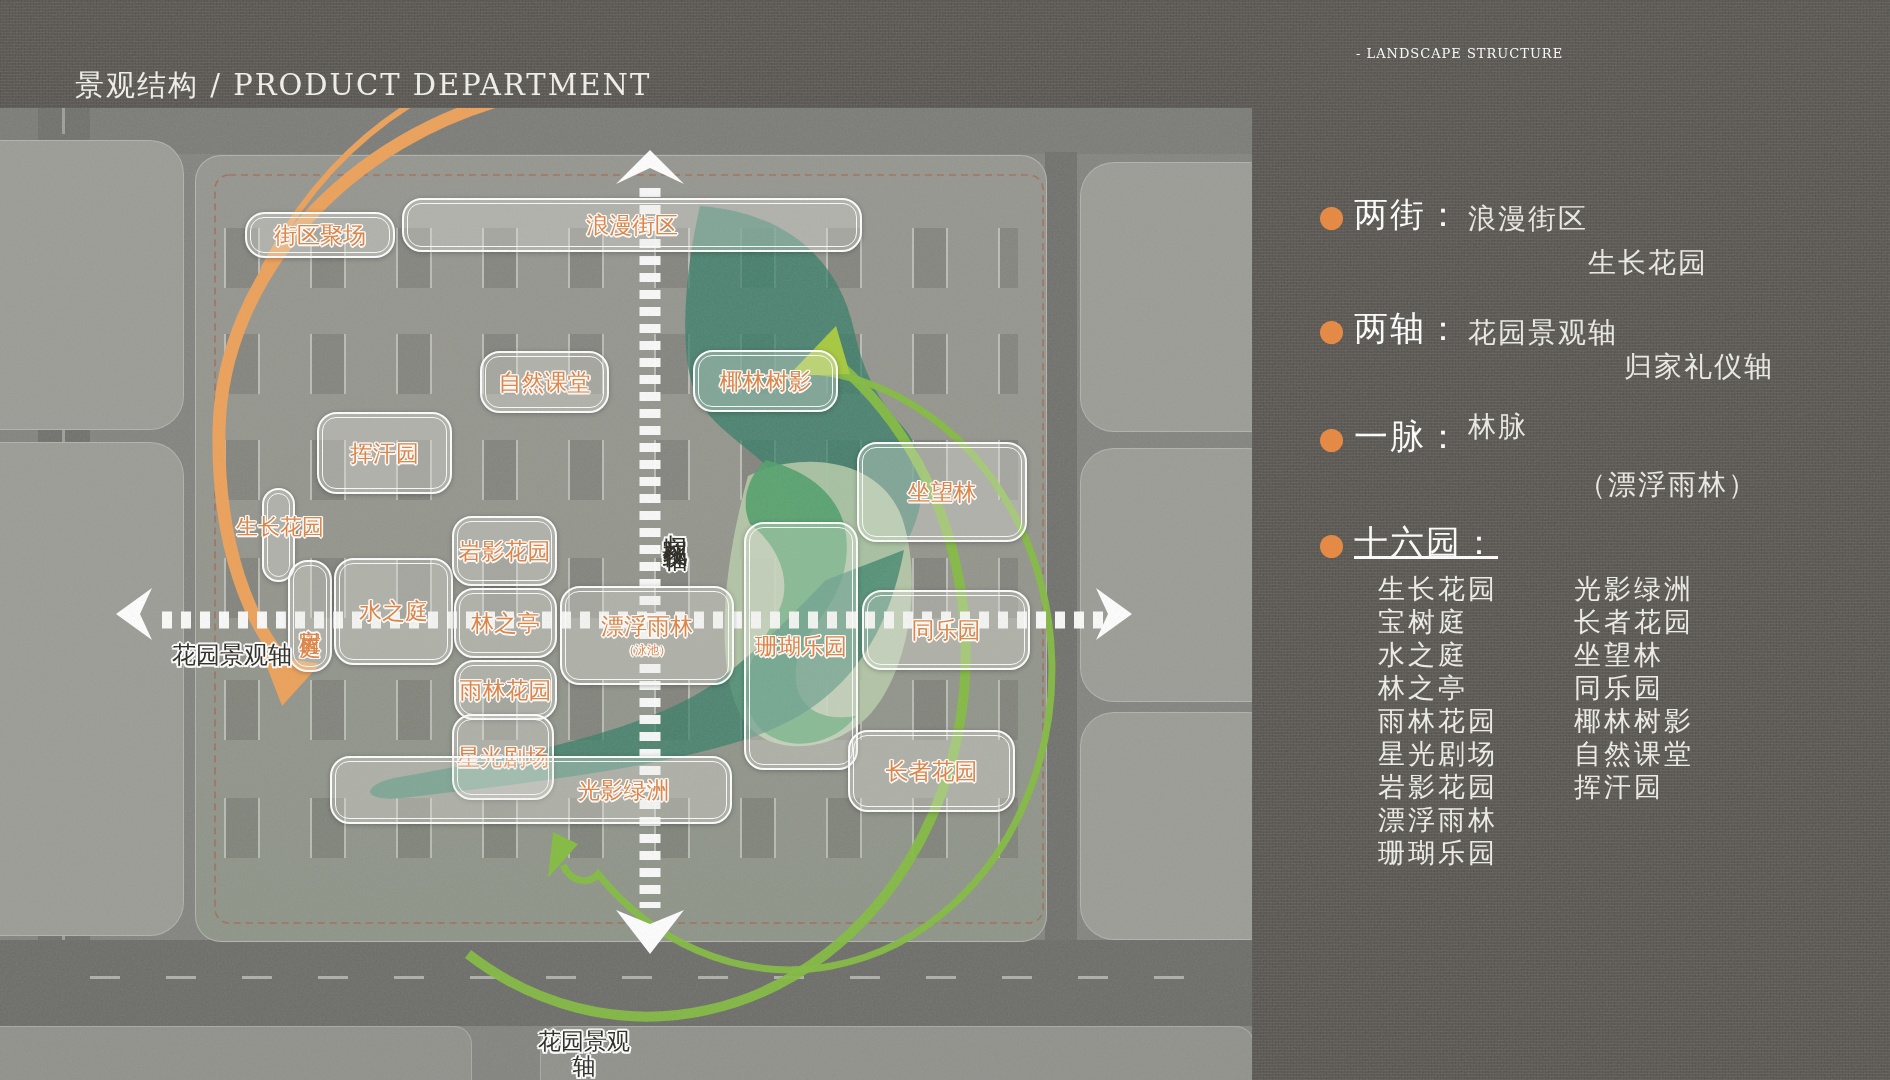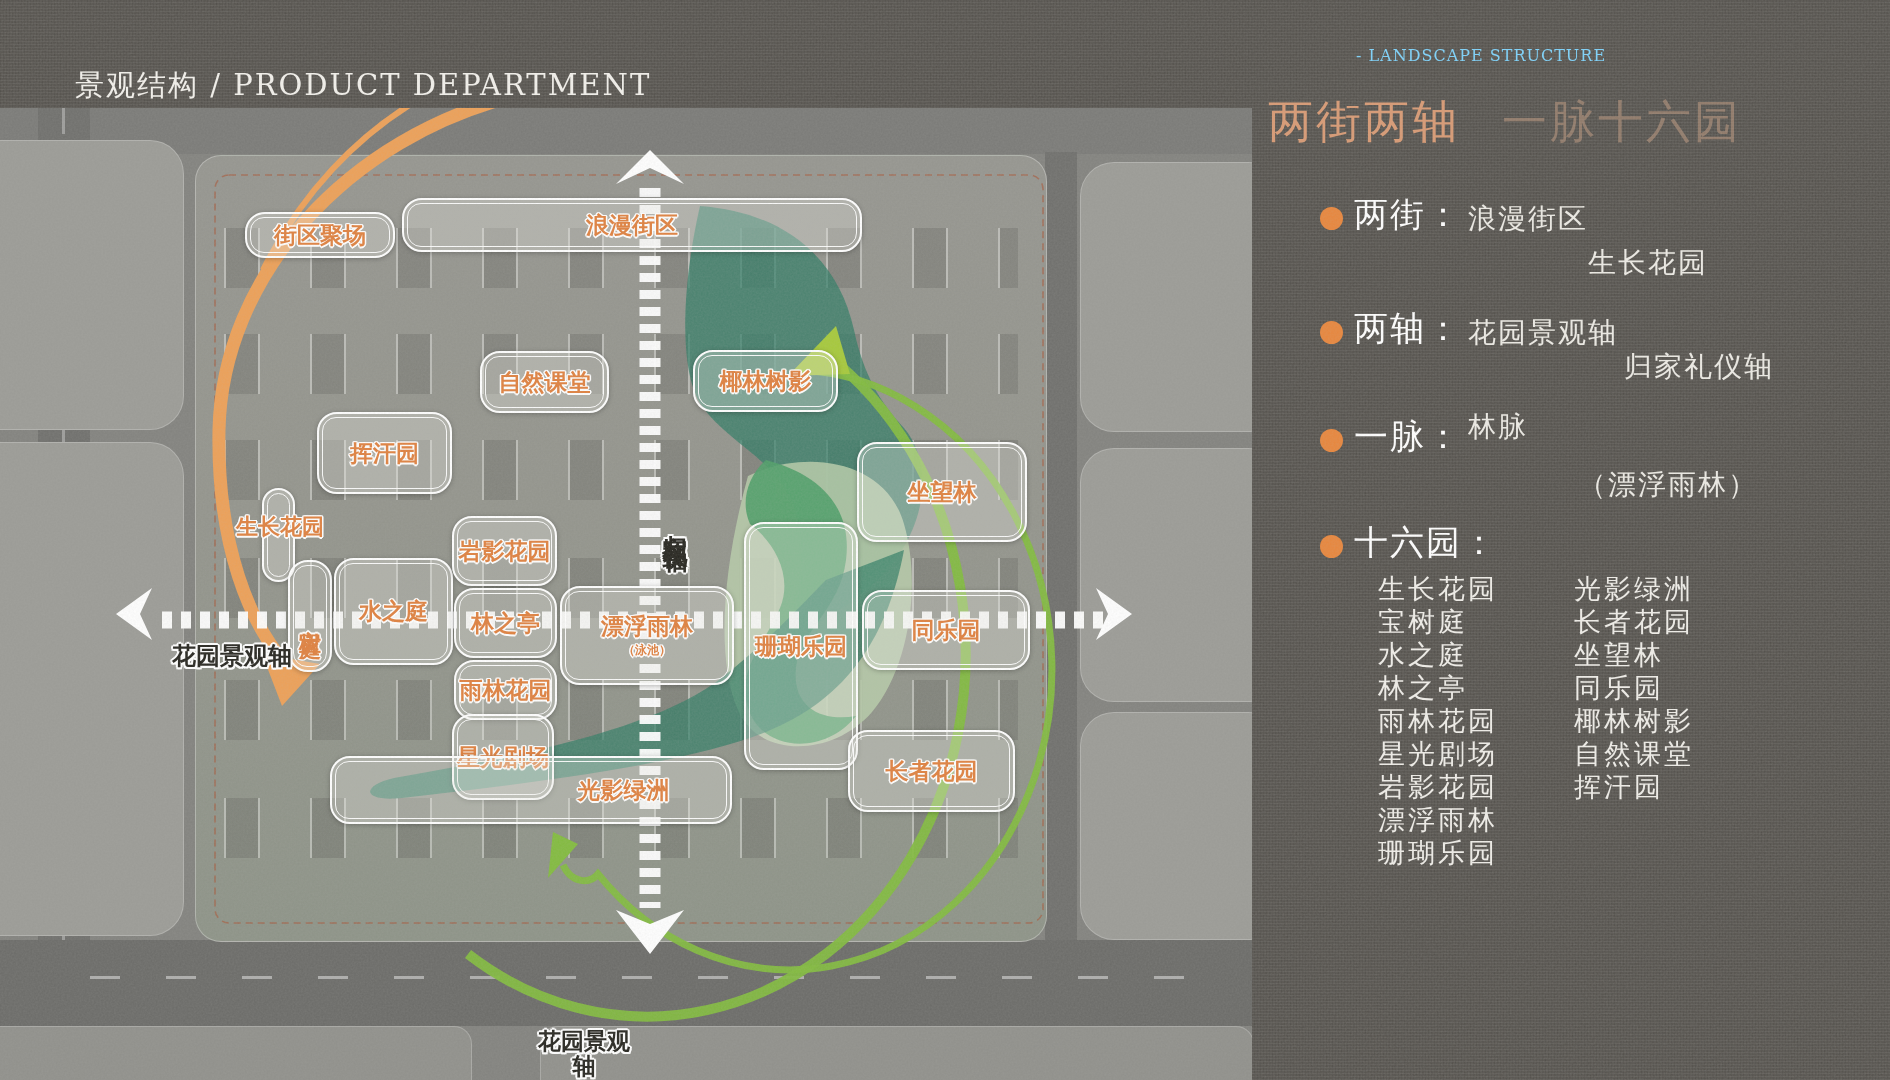--- a/index.html
+++ b/index.html
@@ -5,40 +5,40 @@
   html,body{margin:0;padding:0;background:#2e2d2b;}
   .page{position:relative;width:1890px;height:1080px;overflow:hidden;
     background:#57544f;
     font-family:"DejaVu Serif","Liberation Serif",serif;}
   .weave{position:absolute;inset:0;z-index:0;
     background:
       repeating-linear-gradient(0deg, rgba(255,255,255,.05) 0 1px, rgba(0,0,0,0) 1px 3px),
       repeating-linear-gradient(90deg, rgba(0,0,0,.06) 0 1px, rgba(0,0,0,0) 1px 3px);}
   
   .hdr-left{position:absolute;left:75px;top:66px;font-size:29px;letter-spacing:2px;color:#f3f1ec;z-index:5;}
-  .hdr-sub{position:absolute;left:1356px;top:46px;font-size:16px;letter-spacing:1px;color:#7dd3fc;z-index:5;}
+  .hdr-sub{position:absolute;left:1356px;top:46px;font-size:13px;letter-spacing:1px;color:#ffffff;z-index:5;}
   .hdr-right{position:absolute;left:1660px;top:40px;font-size:27px;letter-spacing:12px;color:#ffffff;z-index:5;}
   
   .map{position:absolute;left:0;top:108px;width:1252px;height:972px;background:#82827e;overflow:hidden;z-index:2;}
   .blk{position:absolute;border-radius:34px;background:#9b9b96;border:1px solid rgba(255,255,255,.22);}
   .road{position:absolute;background:#6f6f6c;}
   .site{position:absolute;left:195px;top:47px;width:850px;height:785px;border-radius:26px;
     background:linear-gradient(180deg,#95958f 0%,#93948c 45%,#8d9387 100%);
     border:1px solid rgba(255,255,255,.3);}
   .brow{position:absolute;left:28px;right:28px;height:60px;opacity:.85;
     background:repeating-linear-gradient(90deg, rgba(250,250,248,.45) 0 2px, rgba(82,82,78,.30) 2px 34px, rgba(250,250,248,.45) 34px 36px, rgba(0,0,0,0) 36px 86px);}
   .lane{position:absolute;height:3px;opacity:.45;
     background:repeating-linear-gradient(90deg,#ffffff 0 30px, rgba(0,0,0,0) 30px 76px);}
   .vlane{position:absolute;width:3px;opacity:.4;
     background:repeating-linear-gradient(180deg, rgba(255,255,255,.8) 0 26px, rgba(0,0,0,0) 26px 62px);}
   .shapes{position:absolute;inset:0;z-index:10;}
   .labels{position:absolute;inset:0;z-index:20;}
   .map-label{position:absolute;display:flex;flex-direction:column;align-items:center;justify-content:center;
     box-sizing:border-box;background:rgba(236,236,230,.32);border:2.5px solid #ffffff;border-radius:20px;
-    box-shadow:0 1px 5px rgba(0,0,0,.28);font-size:23px;font-weight:bold;color:#e0813f;text-align:center;line-height:1.08;
+    box-shadow:0 1px 5px rgba(0,0,0,.28);font-size:23px;font-weight:normal;color:#e0813f;text-align:center;line-height:1.08;
     text-shadow:-1.5px 0 #fff,1.5px 0 #fff,0 -1.5px #fff,0 1.5px #fff,-1px -1px #fff,1px 1px #fff,-1px 1px #fff,1px -1px #fff;}
   .map-label::before{content:"";position:absolute;inset:3px;border:1.5px solid rgba(255,255,255,.95);border-radius:14px;pointer-events:none;}
   .map-label .lt{position:relative;}
   .map-label .lt b{display:block;font-weight:inherit;}
   .map-label .sub{position:relative;font-size:12px;margin-top:6px;}
   .map-label.ground{background:none;border:none;box-shadow:none;}
   .map-label.ground::before{display:none;}
   .map-label.dark{color:#26251f;
     text-shadow:-2px 0 #fff,2px 0 #fff,0 -2px #fff,0 2px #fff,-1.5px -1.5px #fff,1.5px 1.5px #fff,-1.5px 1.5px #fff,1.5px -1.5px #fff;}
   .map-label.vert .lt{writing-mode:vertical-rl;letter-spacing:3px;}
@@ -182,43 +182,38 @@
         </div>
         <div class="map-label ground dark" style="left: 156px; top: 532px; width: 152px; height: 32px; font-size: 24px;">
           <span class="lt">花园景观轴</span>
         </div>
         <div class="map-label ground dark" style="left: 528px; top: 930px; width: 112px; height: 32px; font-size: 23px;">
           <span class="lt">花园景观轴</span>
         </div>
       </div>
   </div>
 
-  <div class="panel">
-    <div class="heading">
-      <span>两街两轴</span><span class="hd2">一脉十六园</span>
-    </div>
-  </div>
 
   <div class="bullet-dot" style="left:1320px;top:207px;"></div>
   <div class="b-label" style="left:1354px;top:192px;">两街：</div>
   <div class="b-val" style="left:1468px;top:200px;">浪漫街区</div>
   <div class="b-val" style="left:1588px;top:244px;">生长花园</div>
 
   <div class="bullet-dot" style="left:1320px;top:321px;"></div>
   <div class="b-label" style="left:1354px;top:306px;">两轴：</div>
   <div class="b-val" style="left:1468px;top:314px;">花园景观轴</div>
   <div class="b-val" style="left:1624px;top:348px;">归家礼仪轴</div>
 
   <div class="bullet-dot" style="left:1320px;top:429px;"></div>
   <div class="b-label" style="left:1354px;top:414px;">一脉：</div>
   <div class="b-val" style="left:1468px;top:408px;font-family:Liberation Mono, monospace;">林脉</div>
   <div class="b-val" style="left:1578px;top:466px;">（漂浮雨林）</div>
 
   <div class="bullet-dot" style="left:1320px;top:535px;"></div>
-  <div class="b-label" style="left:1354px;top:520px;">十六园：</div>
+  <div class="b-label" style="left:1354px;top:520px;text-decoration:underline;">十六园：</div>
 
   <div class="garden-col" style="left:1378px;">
       <div class="garden-item">生长花园</div>
       <div class="garden-item">宝树庭</div>
       <div class="garden-item">水之庭</div>
       <div class="garden-item">林之亭</div>
       <div class="garden-item">雨林花园</div>
       <div class="garden-item">星光剧场</div>
       <div class="garden-item">岩影花园</div>
       <div class="garden-item">漂浮雨林</div>

